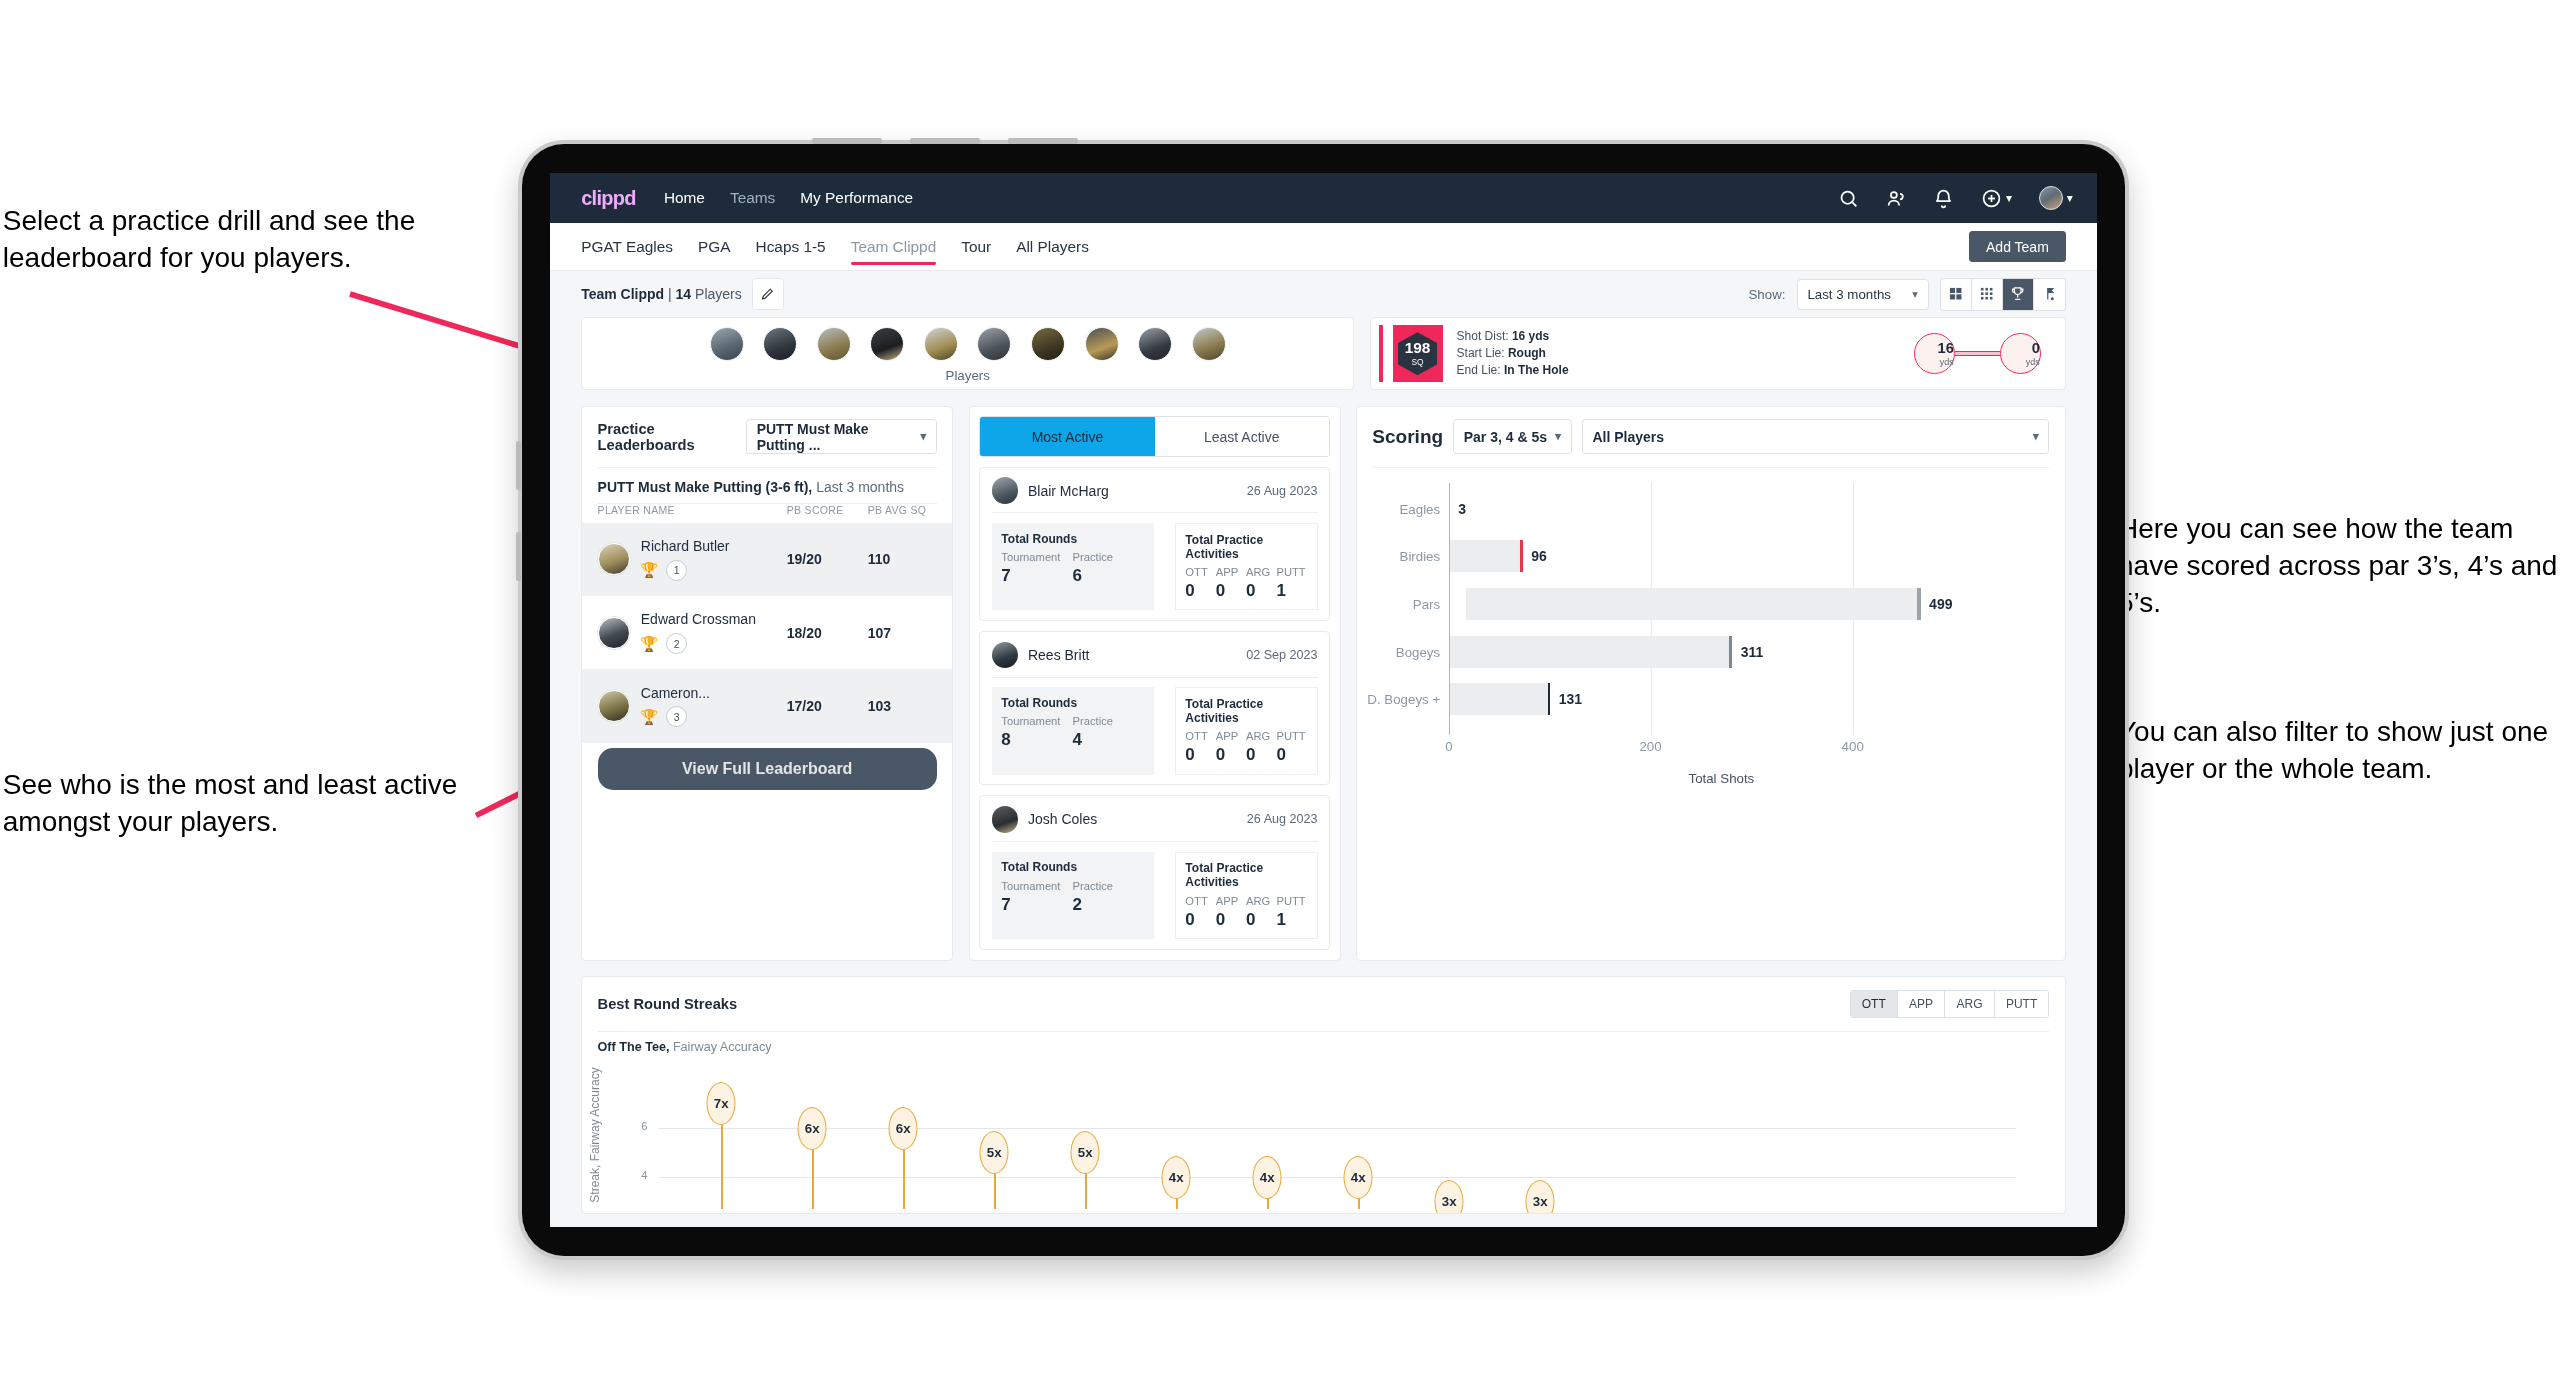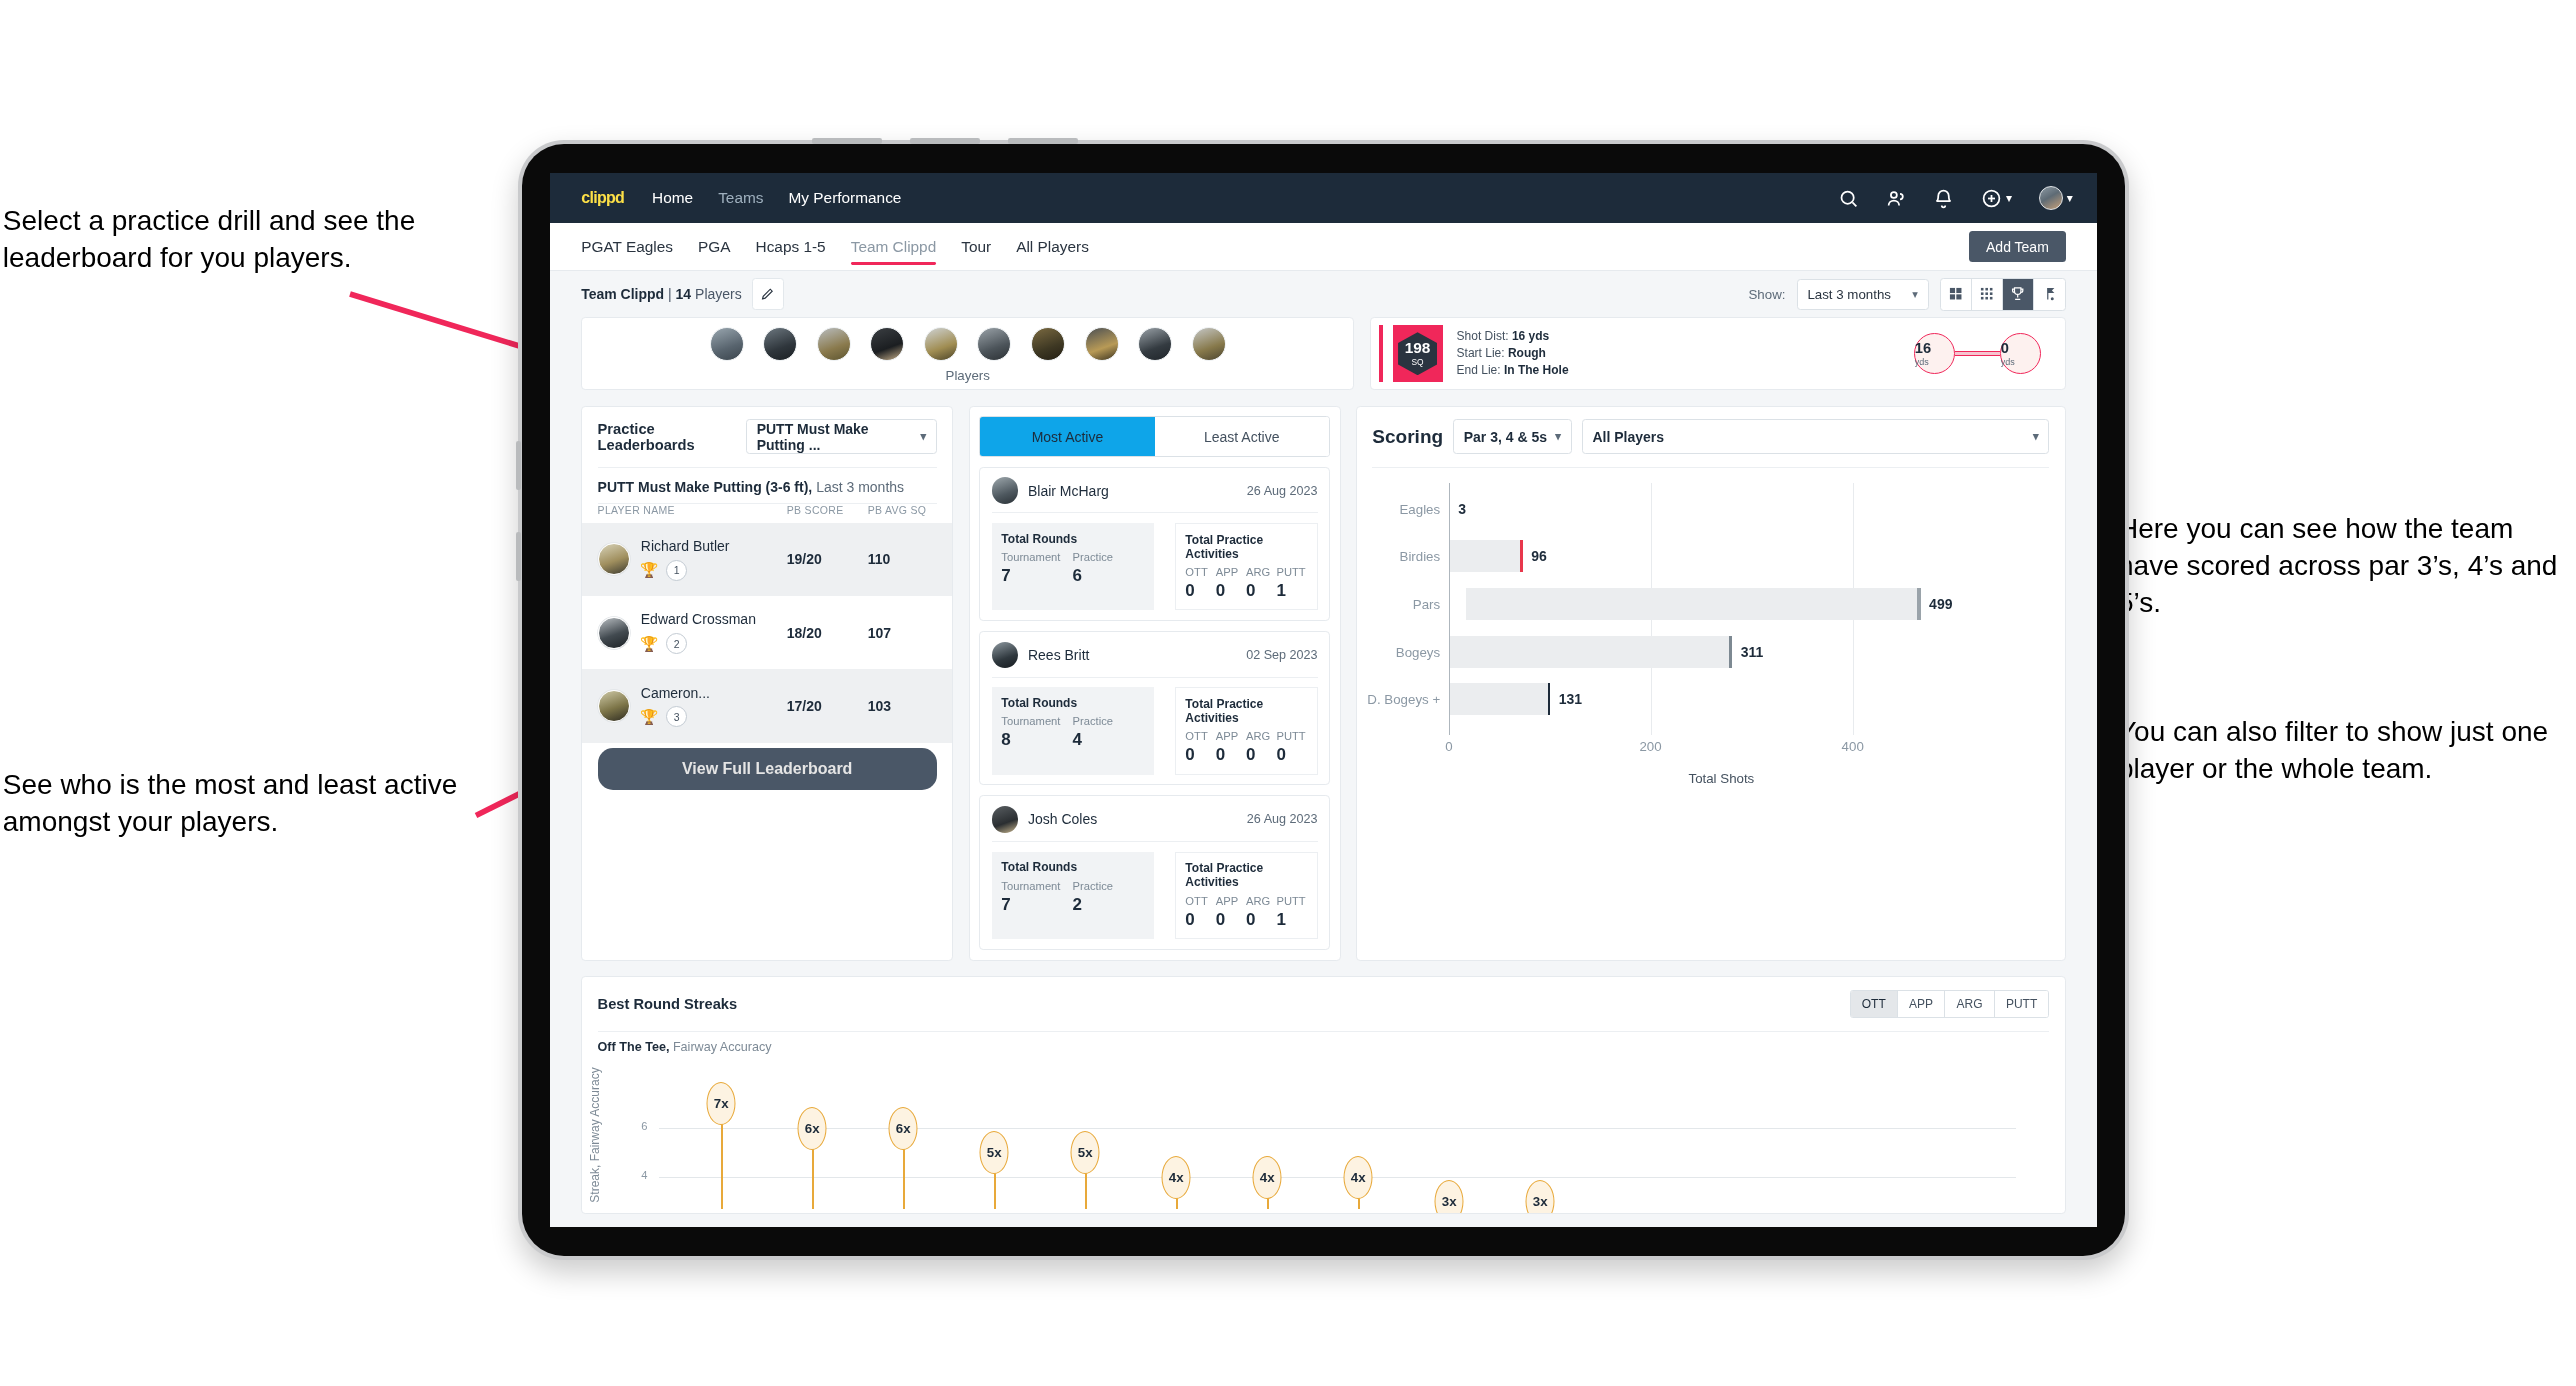--- a/index.html
+++ b/index.html
@@ -22,21 +22,21 @@
             box-shadow:0 12.6px 28px rgba(0,0,0,.20); }
   .tablet-inner { width:100%; height:100%; background:#0a0a0a; border-radius:42px;
                   padding:29px 28px; }
   .btn-top { position:absolute; background:#b9bbbd; height:6.3px; border-radius:2.1px; top:-2.1px; }
   .btn-side { position:absolute; left:-2.1px; background:#b9bbbd; width:4.9px; border-radius:2.1px; }
   .screen { width:100%; height:100%; background:#f4f6f8; overflow:hidden; position:relative; }
 
   
   .navbar { height:50px; background:#1d2b3a; display:flex; align-items:center;
             padding:0 24px 0 31px; }
-  .logo { color:#fde047; font-size:16px; font-weight:700; letter-spacing:-0.7px;
+  .logo { color:#f0abfc; font-size:20px; font-weight:700; letter-spacing:-0.7px;
           font-family:"Liberation Sans", sans-serif; margin-right:28px; }
   .navlinks { display:flex; gap:25px; align-items:center; }
   .navlink { color:#ffffff; font-size:15.4px; }
   .navlink.dim { color:#9fb0be; }
   .nav-right { margin-left:auto; display:flex; align-items:center; gap:26.6px; }
   .ico { width:21px; height:21px; display:block; }
   .ico svg { width:100%; height:100%; display:block; }
   .caret { color:#fff; font-size:12px; margin-left:4.2px; }
   .avatar-nav { width:24px; height:24px; border-radius:50%; border:1.4px solid #dfe3e6;
                 background:linear-gradient(150deg,#8d9aa4 0%,#5e6b75 45%,#c9a27a 100%); }
@@ -96,21 +96,21 @@
   .hex { width:39px; height:43px; background:#2a3440;
          clip-path:polygon(50% 0,100% 25%,100% 75%,50% 100%,0 75%,0 25%);
          display:flex; flex-direction:column; align-items:center; justify-content:center;
          color:#fff; }
   .hex .n { font-size:15.4px; font-weight:700; line-height:1; }
   .hex .u { font-size:8.4px; margin-top:1.4px; }
   .shotlines { margin-left:14px; font-size:12px; color:#44515f; line-height:1.45; }
   .shotlines b { color:#1d2b3a; }
   .dumbbell { margin-left:auto; margin-right:24px; display:flex; align-items:center; }
   .dbc { width:41px; height:41px; border-radius:50%; border:1.4px solid #f0275a;
-         background:#fdf1ef; display:flex; flex-direction:column; align-items:flex-start;
+         background:#fdf1ef; display:flex; flex-direction:column; align-items:flex-end;
          justify-content:center; }
   .dbc .n { font-size:14.7px; font-weight:700; color:#1d2b3a; line-height:1; }
   .dbc .u { font-size:9px; color:#5d6b79; margin-top:1.4px; }
   .dbline { width:45px; height:4.9px; background:#f6c4cf; border-top:1.4px solid #f0275a;
             border-bottom:1.4px solid #f0275a; }
 
   
   .midrow { margin-top:15.4px; }
   .card-lb { flex:0 0 372px; }
   .card-act { flex:0 0 372px; padding:9.8px; }

